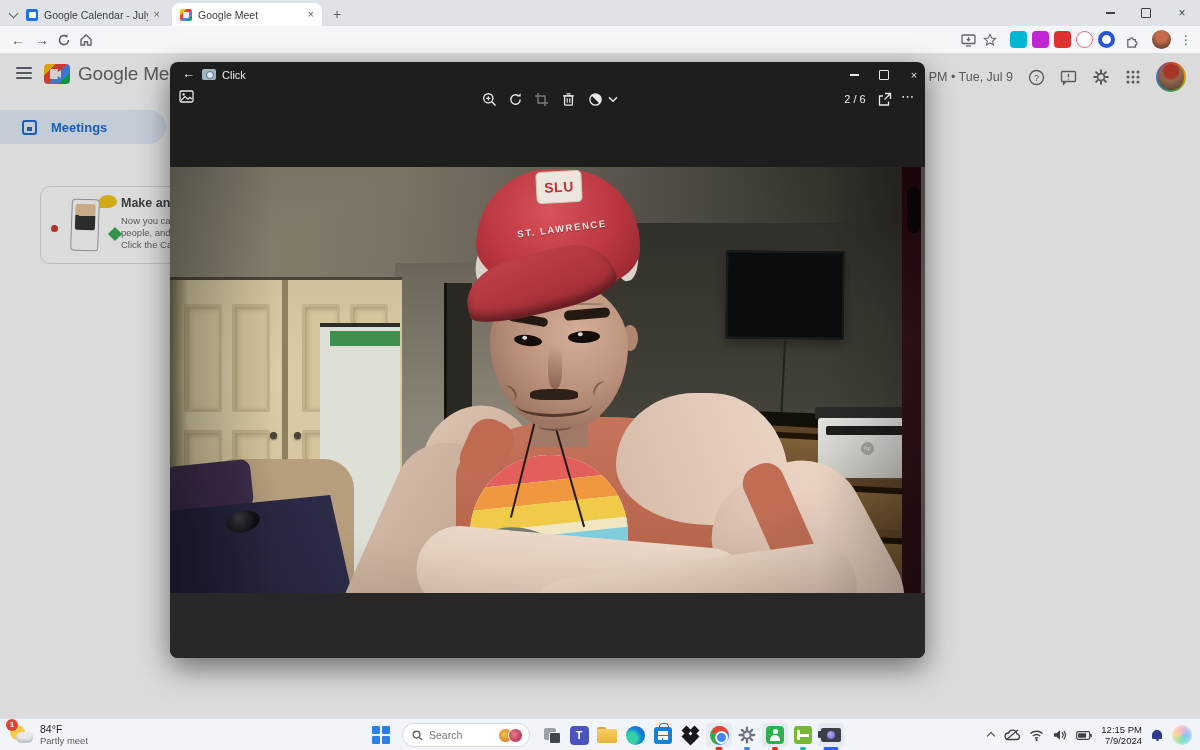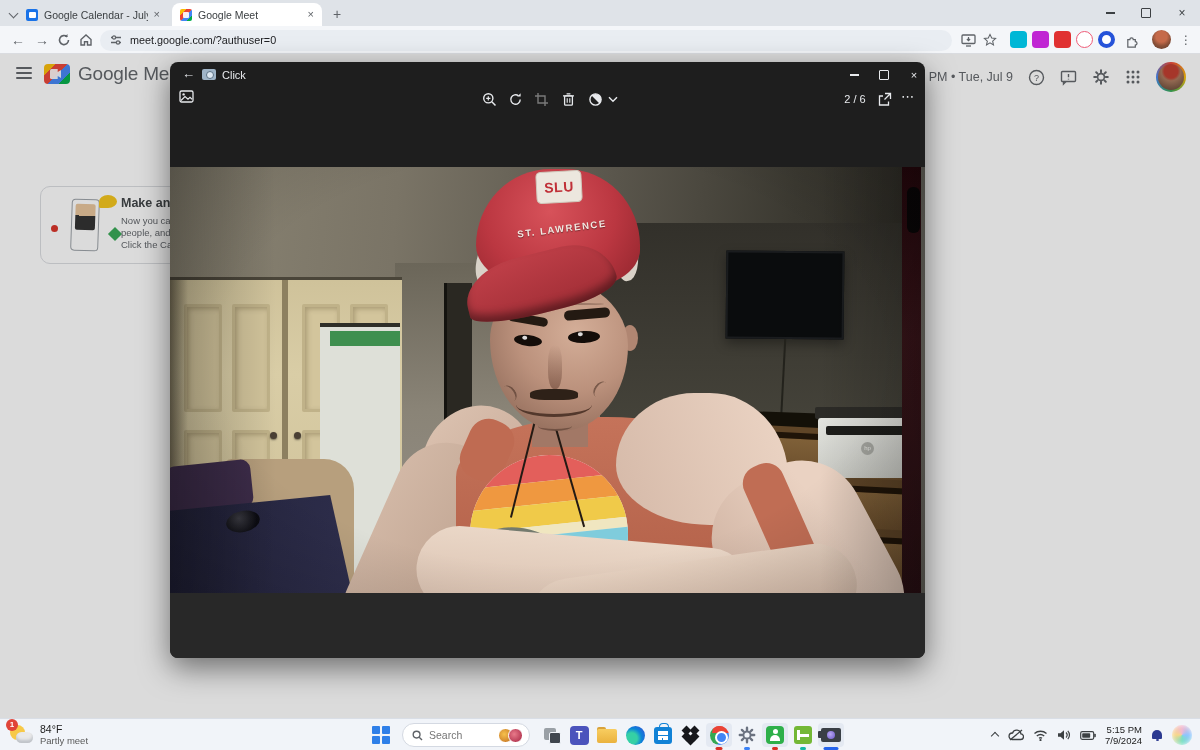--- a/index.html
+++ b/index.html
@@ -231,30 +231,20 @@
       <svg class="ic" width="14" height="14" viewBox="0 0 14 14">
           <path d="M11.5 7a4.5 4.5 0 1 1-1.4-3.2" fill="none" stroke="#5f6368" stroke-width="1.6"></path>
           <path d="M10.5 1v3h-3z" fill="#5f6368"></path>
         </svg>
     </div>
     <div class="navbtn" style="left:76px">
       <svg class="ic" width="14" height="14" viewBox="0 0 14 14">
           <path d="M2 6.5 7 2l5 4.5V12H8.5V8.8h-3V12H2z" fill="none" stroke="#5f6368" stroke-width="1.4"></path>
         </svg>
     </div>
-    <div class="addressbar">
-      <svg class="ic" width="12" height="12" viewBox="0 0 12 12">
-          <g stroke="#5f6368" stroke-width="1.3" fill="none">
-            <path d="M1 3.5h10M1 8.5h10"></path>
-            <circle cx="4" cy="3.5" r="1.6" fill="#f4f6f9"></circle>
-            <circle cx="8" cy="8.5" r="1.6" fill="#f4f6f9"></circle>
-          </g>
-        </svg>
-      <span class="url">meet.google.com/?authuser=0</span>
-    </div>
     <div class="navbtn" style="left:958px">
       <svg class="ic" width="15" height="13" viewBox="0 0 15 13">
           <rect x="1" y="1" width="13" height="8.5" rx="1" fill="none" stroke="#5f6368" stroke-width="1.3"></rect>
           <path d="M5 12h5" stroke="#5f6368" stroke-width="1.3"></path>
           <path d="M7.5 3v3.4M5.9 5l1.6 1.6L9.1 5" fill="none" stroke="#5f6368" stroke-width="1.2"></path>
         </svg>
     </div>
     <div class="navbtn" style="left:980px">
       <svg class="ic" width="14" height="14" viewBox="0 0 20 20">
           <path d="M10 2l2.4 5.2 5.6.6-4.2 3.8L15 17l-5-3-5 3 1.2-5.4L2 7.8l5.6-.6z" fill="none" stroke="#5f6368" stroke-width="1.5"></path>
@@ -310,20 +300,24 @@
             <circle cx="8" cy="8" r="1.5"></circle>
             <circle cx="13" cy="8" r="1.5"></circle>
             <circle cx="3" cy="13" r="1.5"></circle>
             <circle cx="8" cy="13" r="1.5"></circle>
             <circle cx="13" cy="13" r="1.5"></circle>
           </g>
         </svg>
       <div class="meet-avatar">
           <div class="meet-avatar-in"></div>
         </div>
+    </div>
+    <div class="nav-item nav-active" style="top:56px">
+      <span class="ic-calendar"></span>
+      <span>Meetings</span>
     </div>
     <div class="promo-card">
       <div class="promo-ill">
         <div class="promo-phone"></div>
         <div class="promo-blob"></div>
         <div class="promo-diamond"></div>
         <div class="promo-dot"></div>
       </div>
       <div class="promo-title">Make and g</div>
       <div class="promo-line" style="top:28px">Now you can</div>
@@ -584,20 +578,20 @@
       <svg class="ic" width="14" height="12" viewBox="0 0 14 12">
           <path d="M1 4.2h2.5L7 1.2v9.6L3.5 7.8H1z" fill="#3c4043"></path>
           <path d="M9 3.5a3.6 3.6 0 0 1 0 5M10.8 1.8a6.2 6.2 0 0 1 0 8.4" fill="none" stroke="#3c4043" stroke-width="1.2"></path>
         </svg>
       <svg class="ic" width="16" height="9" viewBox="0 0 16 9">
           <rect x="0.7" y="0.7" width="13" height="7.6" rx="1.5" fill="none" stroke="#3c4043" stroke-width="1.2"></rect>
           <rect x="2.2" y="2.2" width="8" height="4.6" rx=".8" fill="#3c4043"></rect>
           <rect x="14.2" y="2.8" width="1.6" height="3.4" rx=".8" fill="#3c4043"></rect>
         </svg>
       <div class="clock">
-        <div>5:15 PM</div>
+        <div>12:15 PM</div>
         <div>7/9/2024</div>
       </div>
       <div class="bell"></div>
       <div class="copilot"></div>
     </div>
   </div>
 </div>
 
 </body></html>

